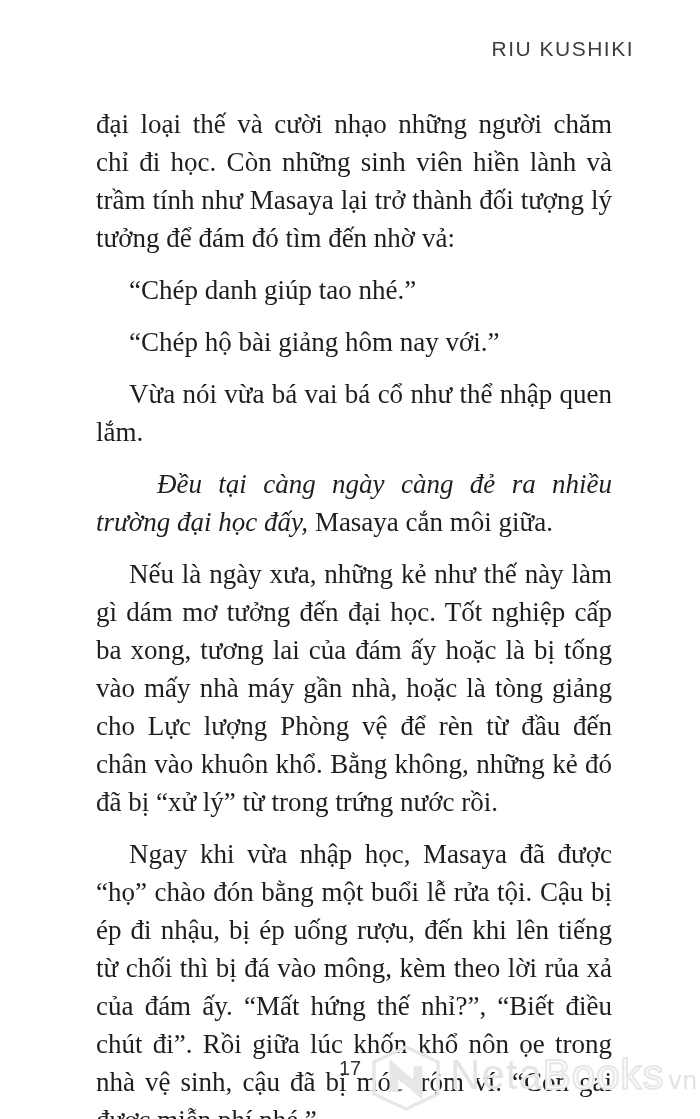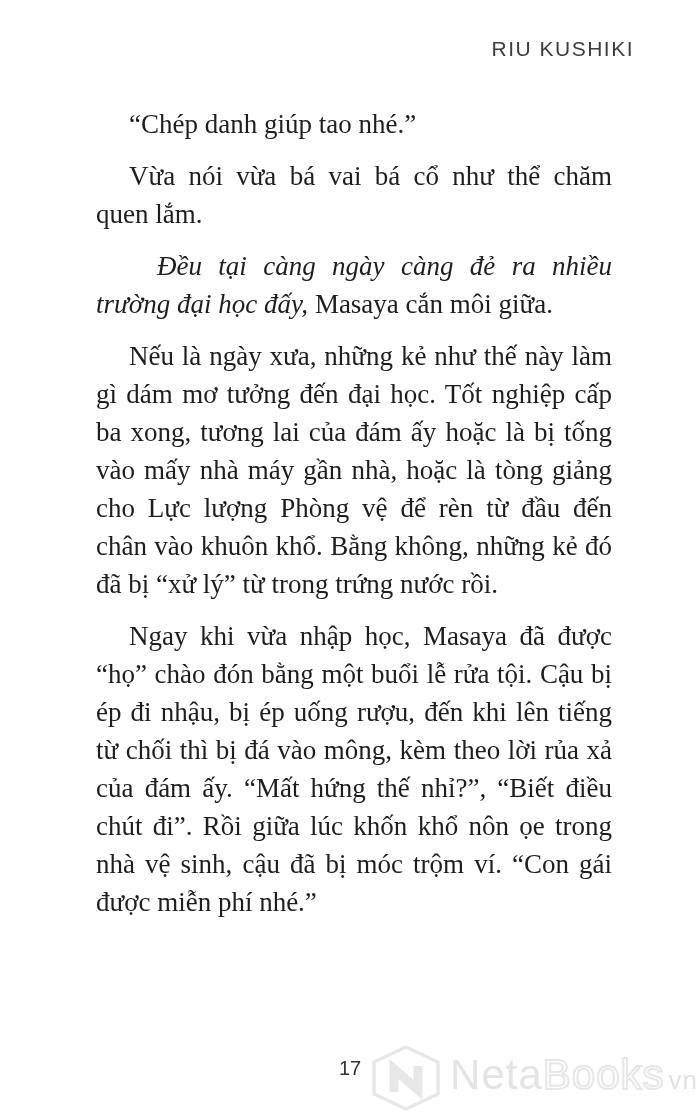--- a/index.html
+++ b/index.html
@@ -66,22 +66,24 @@
 </head>
 <body>
 
 <div class="page">
 
   <div class="page-header">
     <span>RIU KUSHIKI</span>
   </div>
 
   <div class="page-body">
+    <p>đại loại thế và cười nhạo những người chăm chỉ đi học. Còn những sinh viên hiền lành và trầm tính như Masaya lại trở thành đối tượng lý tưởng để đám đó tìm đến nhờ vả:</p>
     <p class="indent">“Chép danh giúp tao nhé.”</p>
-    <p class="indent">Vừa nói vừa bá vai bá cổ như thể chăm quen lắm.</p>
+    <p class="indent">“Chép hộ bài giảng hôm nay với.”</p>
+    <p class="indent">Vừa nói vừa bá vai bá cổ như thể nhập quen lắm.</p>
     <p class="indent"><span class="lead-italic">Đều tại càng ngày càng đẻ ra nhiều trường đại học đấy,</span><span> Masaya cắn môi giữa.</span></p>
     <p class="indent">Nếu là ngày xưa, những kẻ như thế này làm gì dám mơ tưởng đến đại học. Tốt nghiệp cấp ba xong, tương lai của đám ấy hoặc là bị tống vào mấy nhà máy gần nhà, hoặc là tòng giảng cho Lực lượng Phòng vệ để rèn từ đầu đến chân vào khuôn khổ. Bằng không, những kẻ đó đã bị “xử lý” từ trong trứng nước rồi.</p>
     <p class="indent">Ngay khi vừa nhập học, Masaya đã được “họ” chào đón bằng một buổi lễ rửa tội. Cậu bị ép đi nhậu, bị ép uống rượu, đến khi lên tiếng từ chối thì bị đá vào mông, kèm theo lời rủa xả của đám ấy. “Mất hứng thế nhỉ?”, “Biết điều chút đi”. Rồi giữa lúc khốn khổ nôn ọe trong nhà vệ sinh, cậu đã bị móc trộm ví. “Con gái được miễn phí nhé.”</p>
   </div>
 
   <div class="page-footer">
     <div class="page-number">17</div>
     <div class="watermark">
       <svg class="wm-logo" width="72" height="66" viewBox="0 0 72 66">
         <polygon points="36,2 68,17 68,49 36,64 4,49 4,17" fill="none" stroke="#e7e7e7" stroke-width="3.5" stroke-linejoin="round"></polygon>

